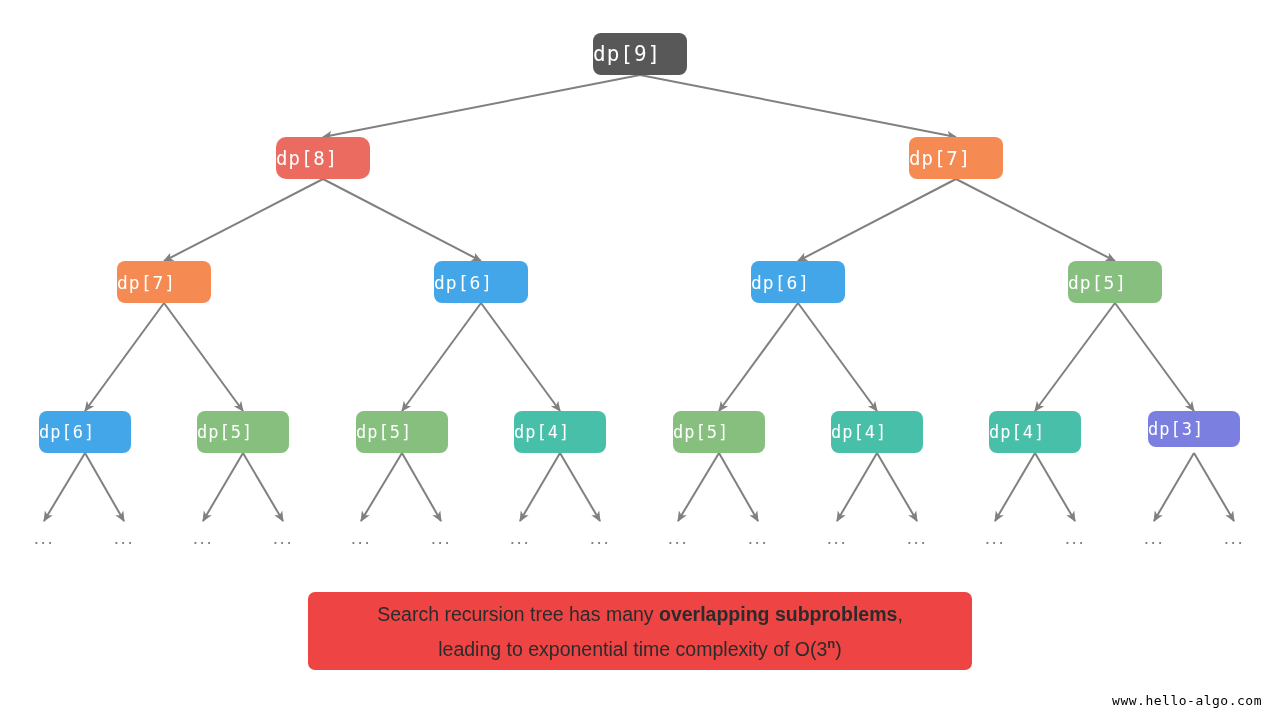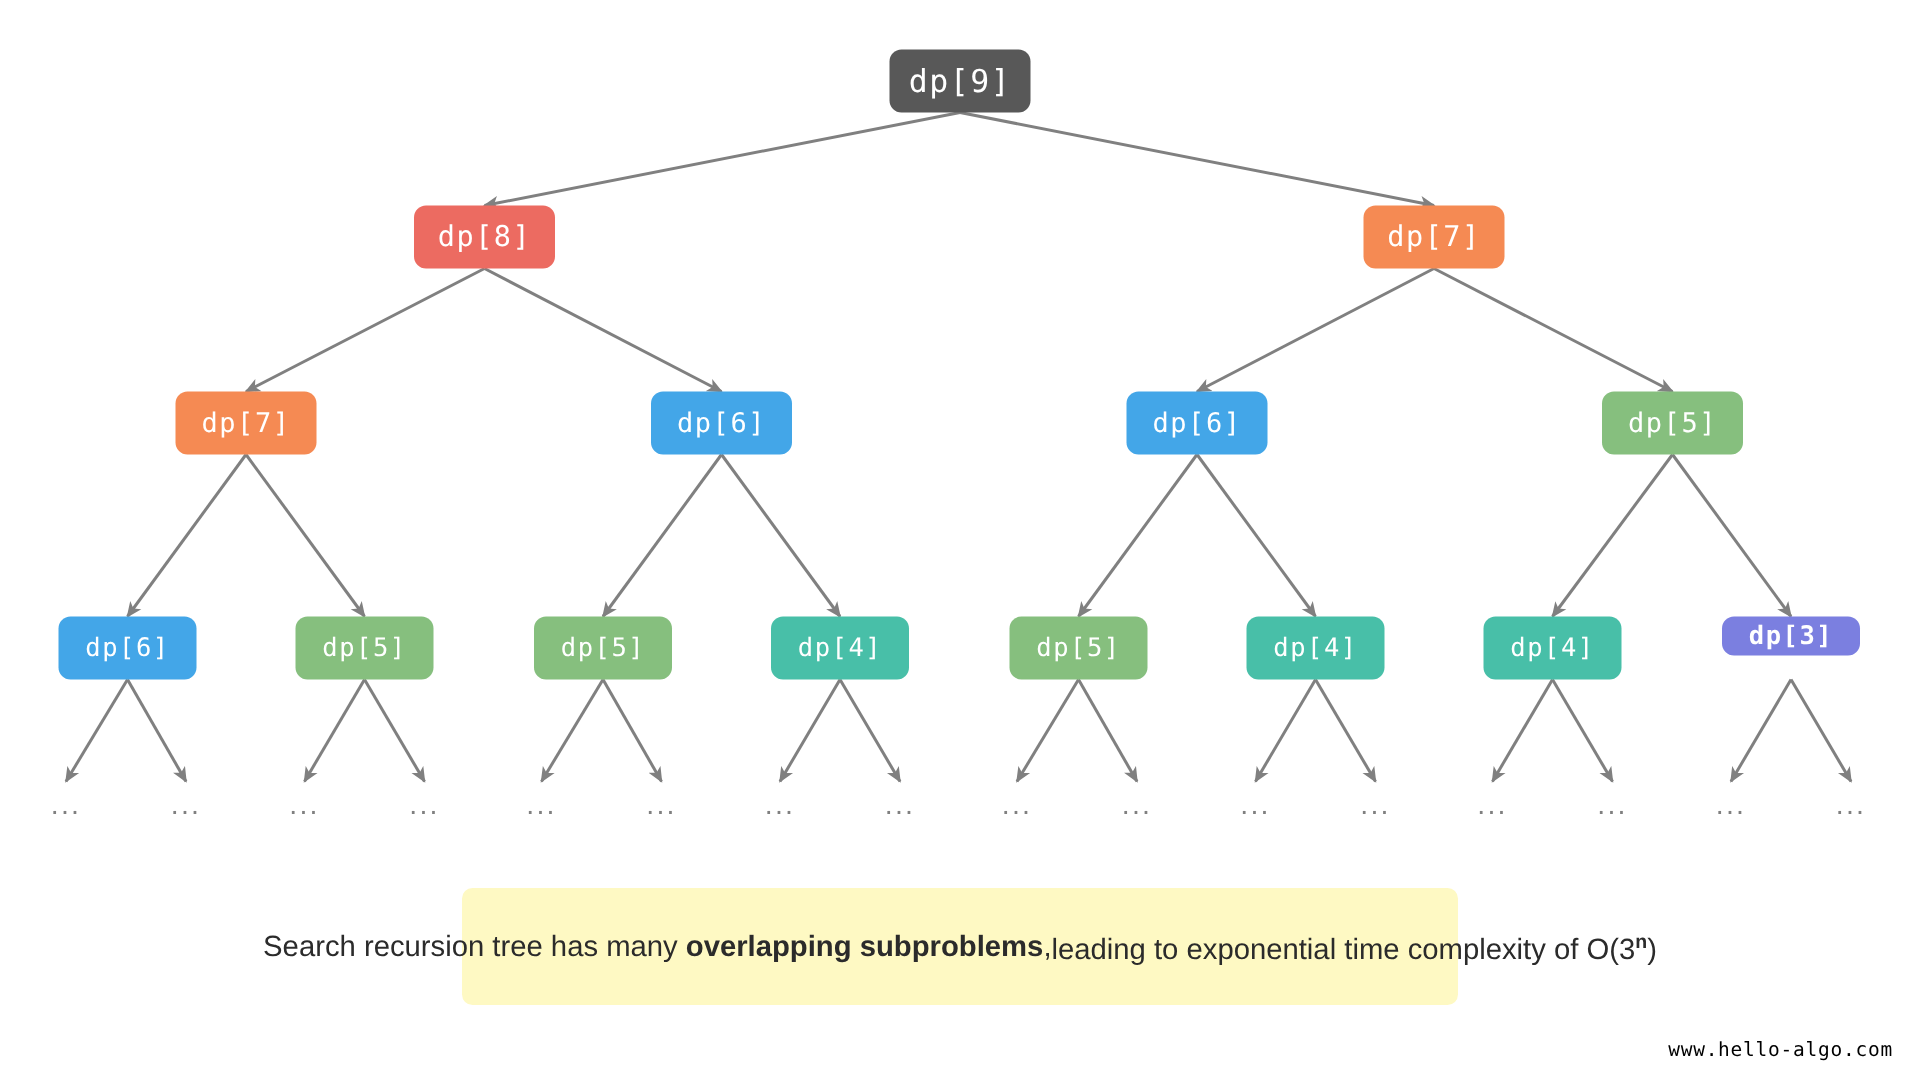--- a/index.html
+++ b/index.html
@@ -26,21 +26,20 @@
     width: 1280px;
     height: 720px;
     pointer-events: none;
   }
   .node {
     position: absolute;
     box-sizing: border-box;
     border-radius: 8px;
     display: flex;
     align-items: center;
-    justify-content: center;
     color: #ffffff;
     font-family: "DejaVu Sans Mono", "Liberation Mono", monospace;
     letter-spacing: 1px;
     white-space: nowrap;
     user-select: none;
   }
   .ellipsis {
     position: absolute;
     color: #808080;
     font-family: "Liberation Sans", sans-serif;
@@ -49,25 +48,24 @@
     letter-spacing: 1.5px;
     transform: translate(-50%, -50%);
     user-select: none;
   }
   #caption {
     position: absolute;
     left: 308px;
     top: 592px;
     width: 664px;
     height: 78px;
-    background: #fef9c3;
+    background: #ef4444;
     border-radius: 7px;
     display: flex;
-    flex-direction: row;
-    align-items: center;
+    flex-direction: column;
     justify-content: center;
     box-sizing: border-box;
   }
   .cap-line {
     font-size: 19.5px;
     color: #2b2b2b;
     line-height: 30px;
     text-align: center;
     white-space: nowrap;
   }
@@ -126,21 +124,21 @@
       <line x1="877" y1="453" x2="917" y2="521" stroke="#808080" stroke-width="2" marker-end="url(#arrowhead)"></line>
       <line x1="1035" y1="453" x2="995" y2="521" stroke="#808080" stroke-width="2" marker-end="url(#arrowhead)"></line>
       <line x1="1035" y1="453" x2="1075" y2="521" stroke="#808080" stroke-width="2" marker-end="url(#arrowhead)"></line>
       <line x1="1194" y1="453" x2="1154" y2="521" stroke="#808080" stroke-width="2" marker-end="url(#arrowhead)"></line>
       <line x1="1194" y1="453" x2="1234" y2="521" stroke="#808080" stroke-width="2" marker-end="url(#arrowhead)"></line>
     </svg>
   <div id="nodes-layer">
       <div class="node" style="left: 593px; top: 33px; width: 94px; height: 42px; background: rgb(88, 88, 88); font-size: 21px;">
         <span>dp[9]</span>
       </div>
-      <div class="node" style="left: 276px; top: 137px; width: 94px; height: 42px; background: rgb(236, 107, 97); font-size: 19px;">
+      <div class="node" style="left: 276px; top: 137px; width: 94px; height: 42px; background: rgb(236, 107, 97); font-size: 19px; border-radius: 10px;">
         <span>dp[8]</span>
       </div>
       <div class="node" style="left: 909px; top: 137px; width: 94px; height: 42px; background: rgb(245, 138, 83); font-size: 19px;">
         <span>dp[7]</span>
       </div>
       <div class="node" style="left: 117px; top: 261px; width: 94px; height: 42px; background: rgb(245, 138, 83); font-size: 18px;">
         <span>dp[7]</span>
       </div>
       <div class="node" style="left: 434px; top: 261px; width: 94px; height: 42px; background: rgb(67, 166, 232); font-size: 18px;">
         <span>dp[6]</span>
@@ -165,21 +163,21 @@
       </div>
       <div class="node" style="left: 673px; top: 411px; width: 92px; height: 42px; background: rgb(134, 191, 126); font-size: 17px;">
         <span>dp[5]</span>
       </div>
       <div class="node" style="left: 831px; top: 411px; width: 92px; height: 42px; background: rgb(72, 191, 168); font-size: 17px;">
         <span>dp[4]</span>
       </div>
       <div class="node" style="left: 989px; top: 411px; width: 92px; height: 42px; background: rgb(72, 191, 168); font-size: 17px;">
         <span>dp[4]</span>
       </div>
-      <div class="node" style="left: 1148px; top: 411px; width: 92px; height: 26px; background: rgb(123, 127, 224); font-size: 17px; font-weight: bold;">
+      <div class="node" style="left: 1148px; top: 411px; width: 92px; height: 36px; background: rgb(123, 127, 224); font-size: 17px;">
         <span>dp[3]</span>
       </div>
     </div>
   <div id="ellipsis-layer">
       <div class="ellipsis" style="left: 44px; top: 537px;">...</div>
       <div class="ellipsis" style="left: 124px; top: 537px;">...</div>
       <div class="ellipsis" style="left: 203px; top: 537px;">...</div>
       <div class="ellipsis" style="left: 283px; top: 537px;">...</div>
       <div class="ellipsis" style="left: 361px; top: 537px;">...</div>
       <div class="ellipsis" style="left: 441px; top: 537px;">...</div>

